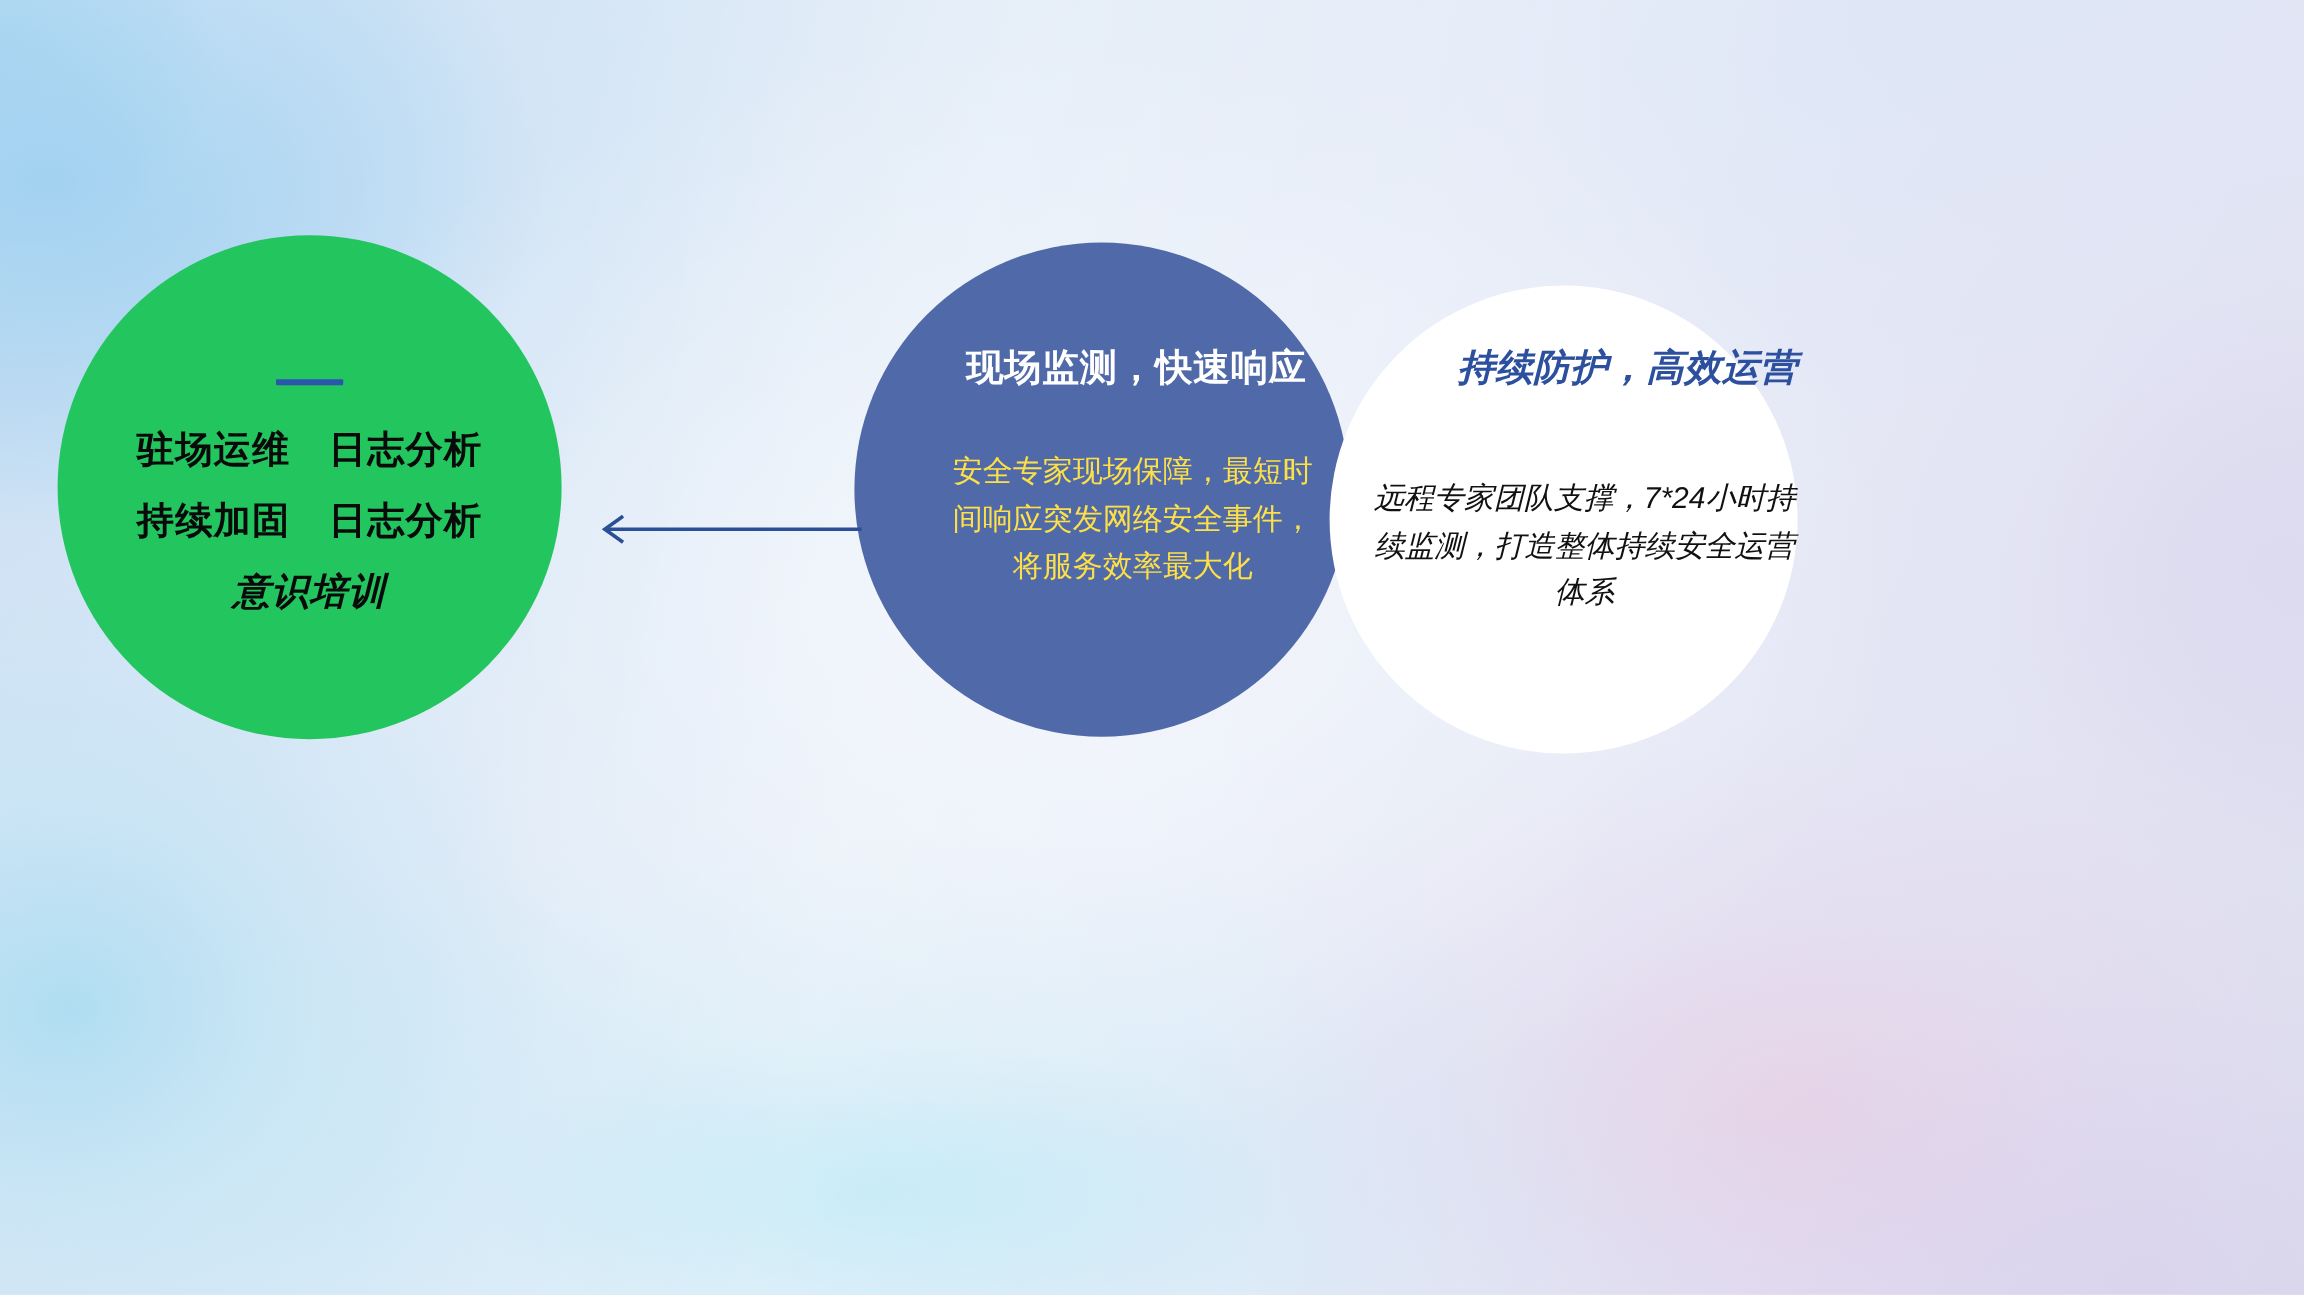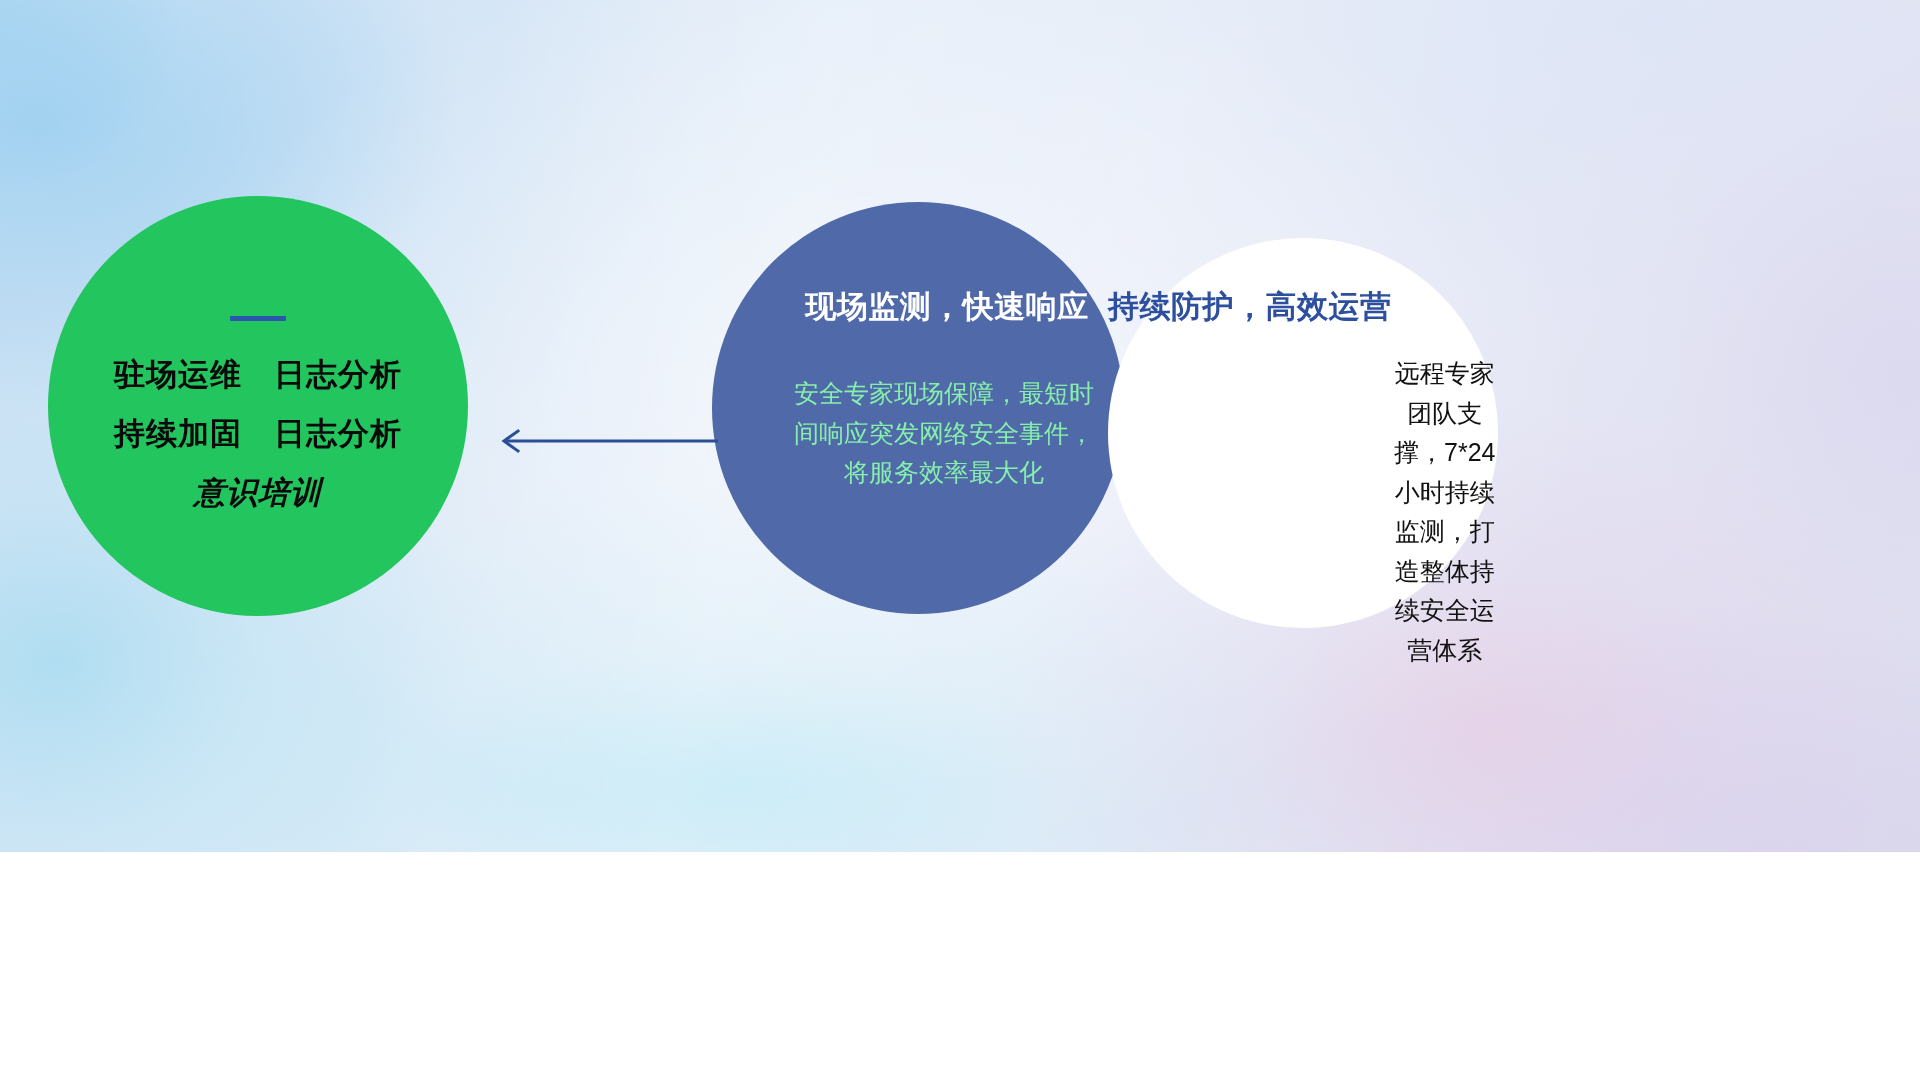--- a/index.html
+++ b/index.html
@@ -10,21 +10,21 @@
     height: 1080px;
     overflow: hidden;
   }
   body {
     font-family: "Liberation Sans", "DejaVu Sans", sans-serif;
   }
 
   #slide {
     position: relative;
     width: 1920px;
-    height: 852px;
+    height: 1079px;
     overflow: hidden;
     background: #dfe8f5;
   }
 
   
   .bg-layer {
     position: absolute;
     inset: 0;
     pointer-events: none;
   }
@@ -198,40 +198,41 @@
     font-weight: bold;
     color: #ffffff;
     letter-spacing: 0.5px;
     white-space: nowrap;
     position: relative;
     left: 29px;
   }
   .mid-body {
     margin-top: 46px;
     font-size: 25px;
-    color: #86efac;
+    color: #fde047;
     line-height: 1.58;
     text-align: center;
     width: 300px;
     position: relative;
     left: 26px;
   }
 
   
   .right-inner {
     position: absolute;
     left: 0;
     top: 0;
     width: 100%;
     height: 100%;
     display: flex;
-    flex-direction: row;
-    align-items: flex-start;
+    flex-direction: column;
+    align-items: flex-end;
     padding-top: 48px;
     box-sizing: border-box;
+    font-style: italic;
   }
   .right-title {
     font-size: 31px;
     font-weight: bold;
     color: #2c4f9e;
     letter-spacing: 0.5px;
     white-space: nowrap;
   }
   .right-body {
     margin-top: 68px;

